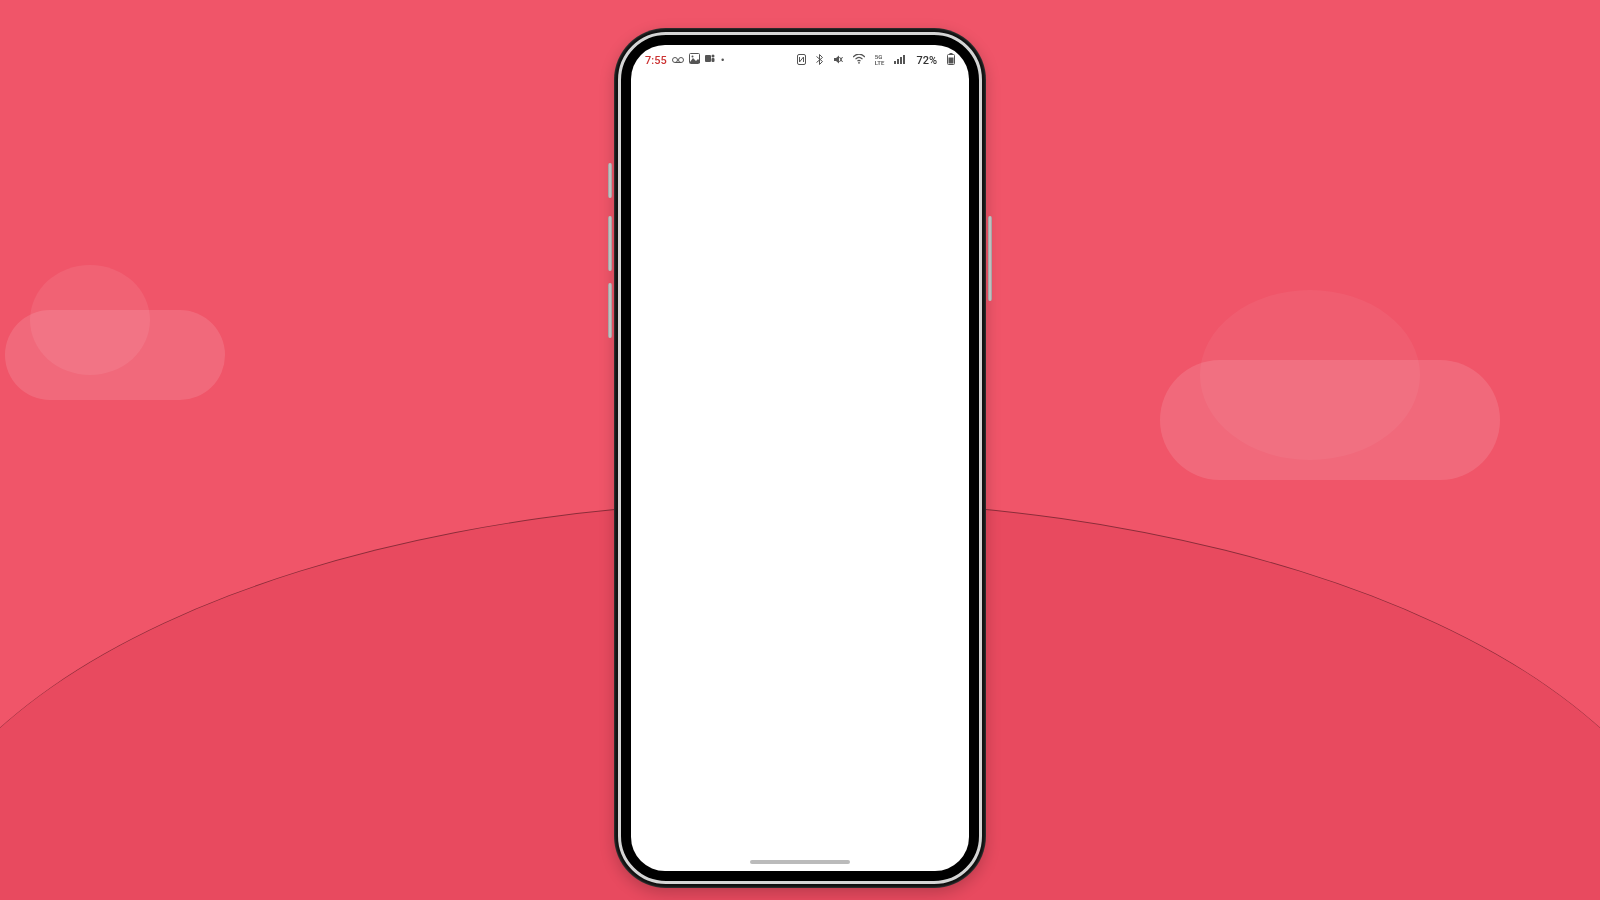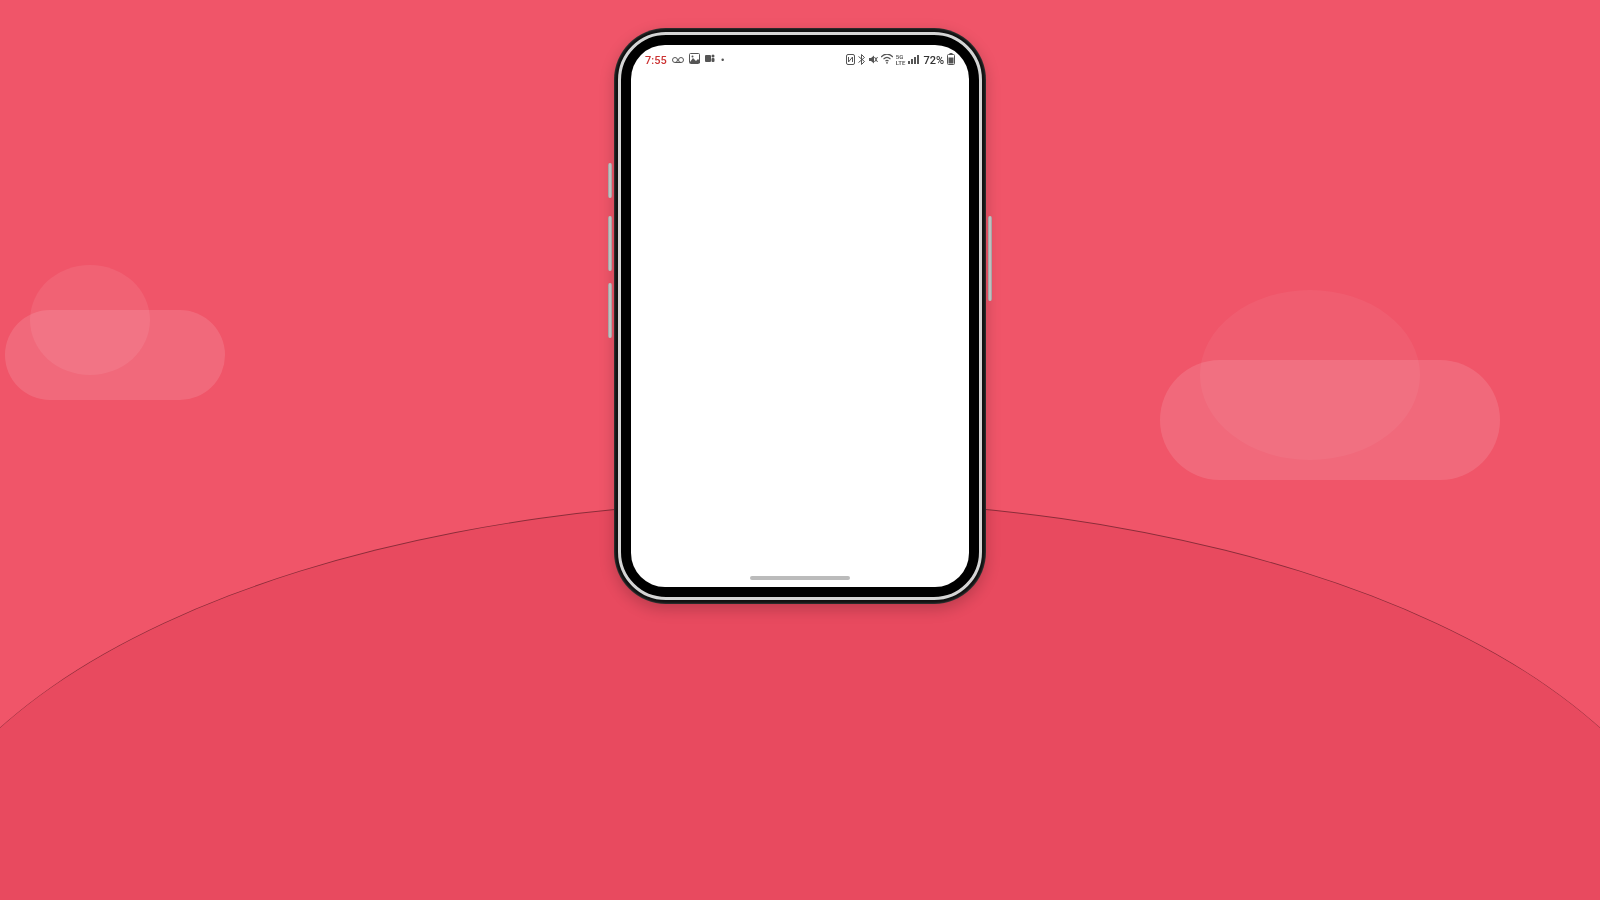--- a/index.html
+++ b/index.html
@@ -63,21 +63,21 @@
       border-radius: 50%;
     }
     
     
     .phone {
       position: absolute;
       top: 28px;
       left: 50%;
       transform: translateX(-50%);
       width: 372px;
-      height: 576px;
+      height: 860px;
       background: #111;
       border-radius: 52px;
       padding: 4px;
       box-shadow: 0 5px 15px rgba(0,0,0,0.2), inset 0 0 3px rgba(255,255,255,0.3);
     }
     .phone-inner {
       width: 100%;
       height: 100%;
       border-radius: 48px;
       border: 3px solid #d5d5d5;
@@ -120,21 +120,21 @@
       display: flex;
       align-items: center;
       justify-content: space-between;
       padding: 0 14px;
       font-size: 11px;
       color: #333;
       font-weight: 500;
     }
     .status-left { display: flex; align-items: center; gap: 5px; }
     .status-left .time-red { color: #c33; }
-    .status-right { display: flex; align-items: center; gap: 3px; font-size: 10px; }
+    .status-right { display: flex; align-items: center; gap: 10px; font-size: 10px; }
     
     
     .content {
       padding: 35px 16px 0 16px;
       text-align: center;
     }
     .sim-icon-wrap {
       display: flex;
       justify-content: center;
       margin-bottom: 18px;

